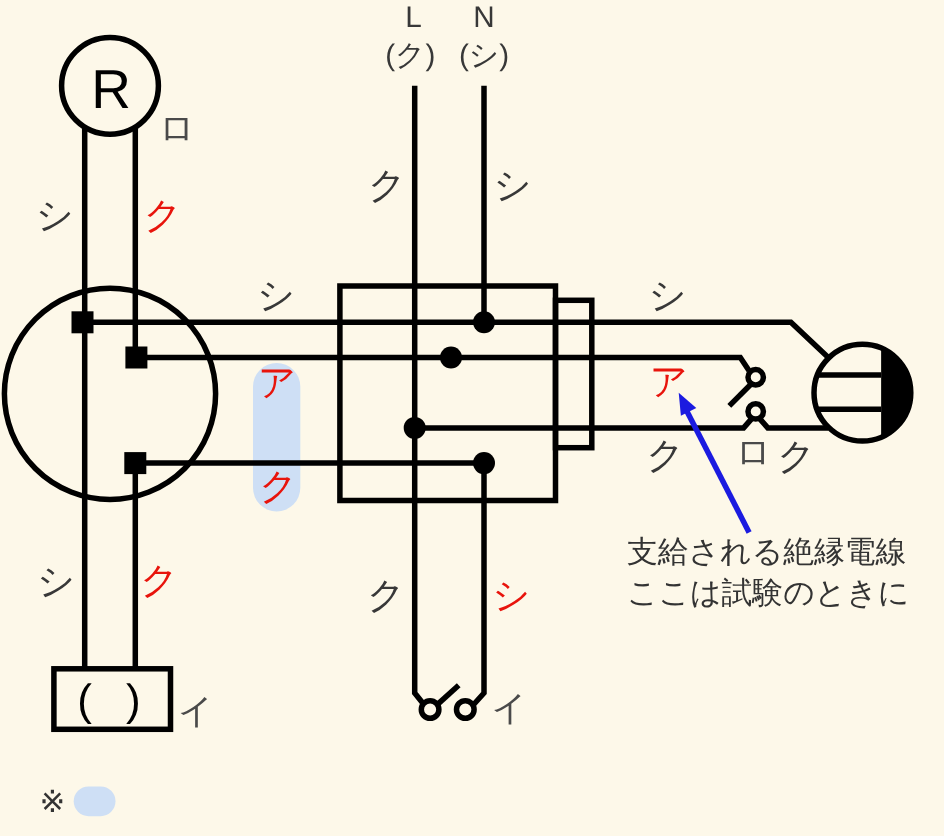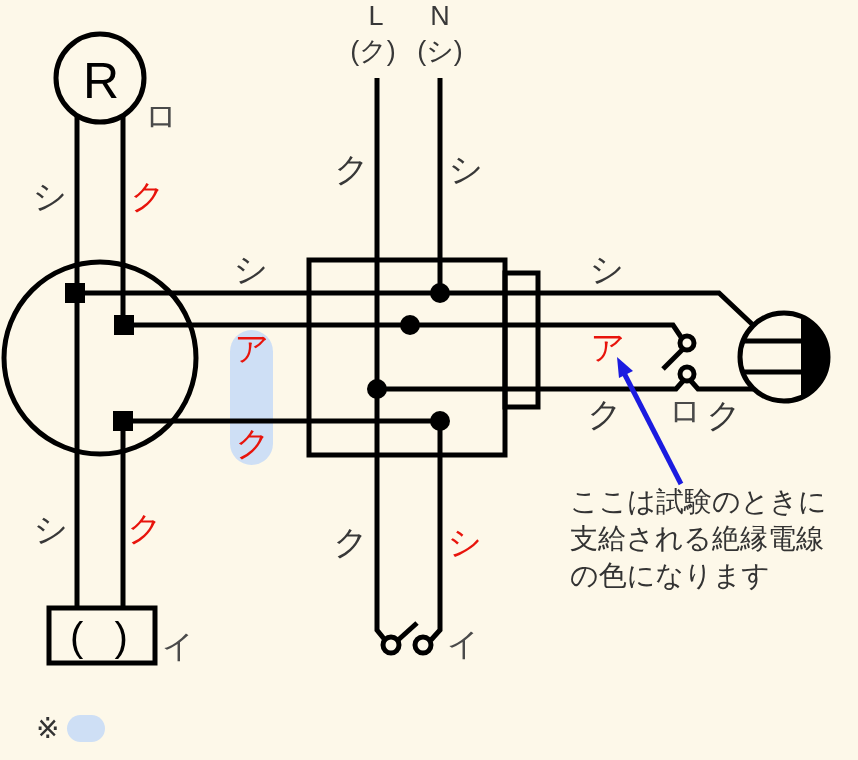--- a/index.html
+++ b/index.html
@@ -127,23 +127,22 @@
   <div class="lbl red" style="left:608px;top:347px">ア</div>
   <div class="lbl red" style="left:253px;top:443px">ク</div>
   <div class="lbl" style="left:605px;top:414px">ク</div>
   <div class="lbl" style="left:724px;top:415px">ク</div>
   <div class="lbl" style="left:51px;top:529px">シ</div>
   <div class="lbl red" style="left:145px;top:528px">ク</div>
   <div class="lbl" style="left:351px;top:542px">ク</div>
   <div class="lbl red" style="left:465px;top:542px">シ</div>
 
   <div class="annotation">
+    <div>支給される絶縁電線</div>
     <div>ここは試験のときに</div>
-    <div>支給される絶縁電線</div>
-    <div>の色になります</div>
   </div>
 
   <div class="note">
     <span>※</span>
     <span class="pill"></span>
   </div>
 
 </div>
 
 </body></html>

